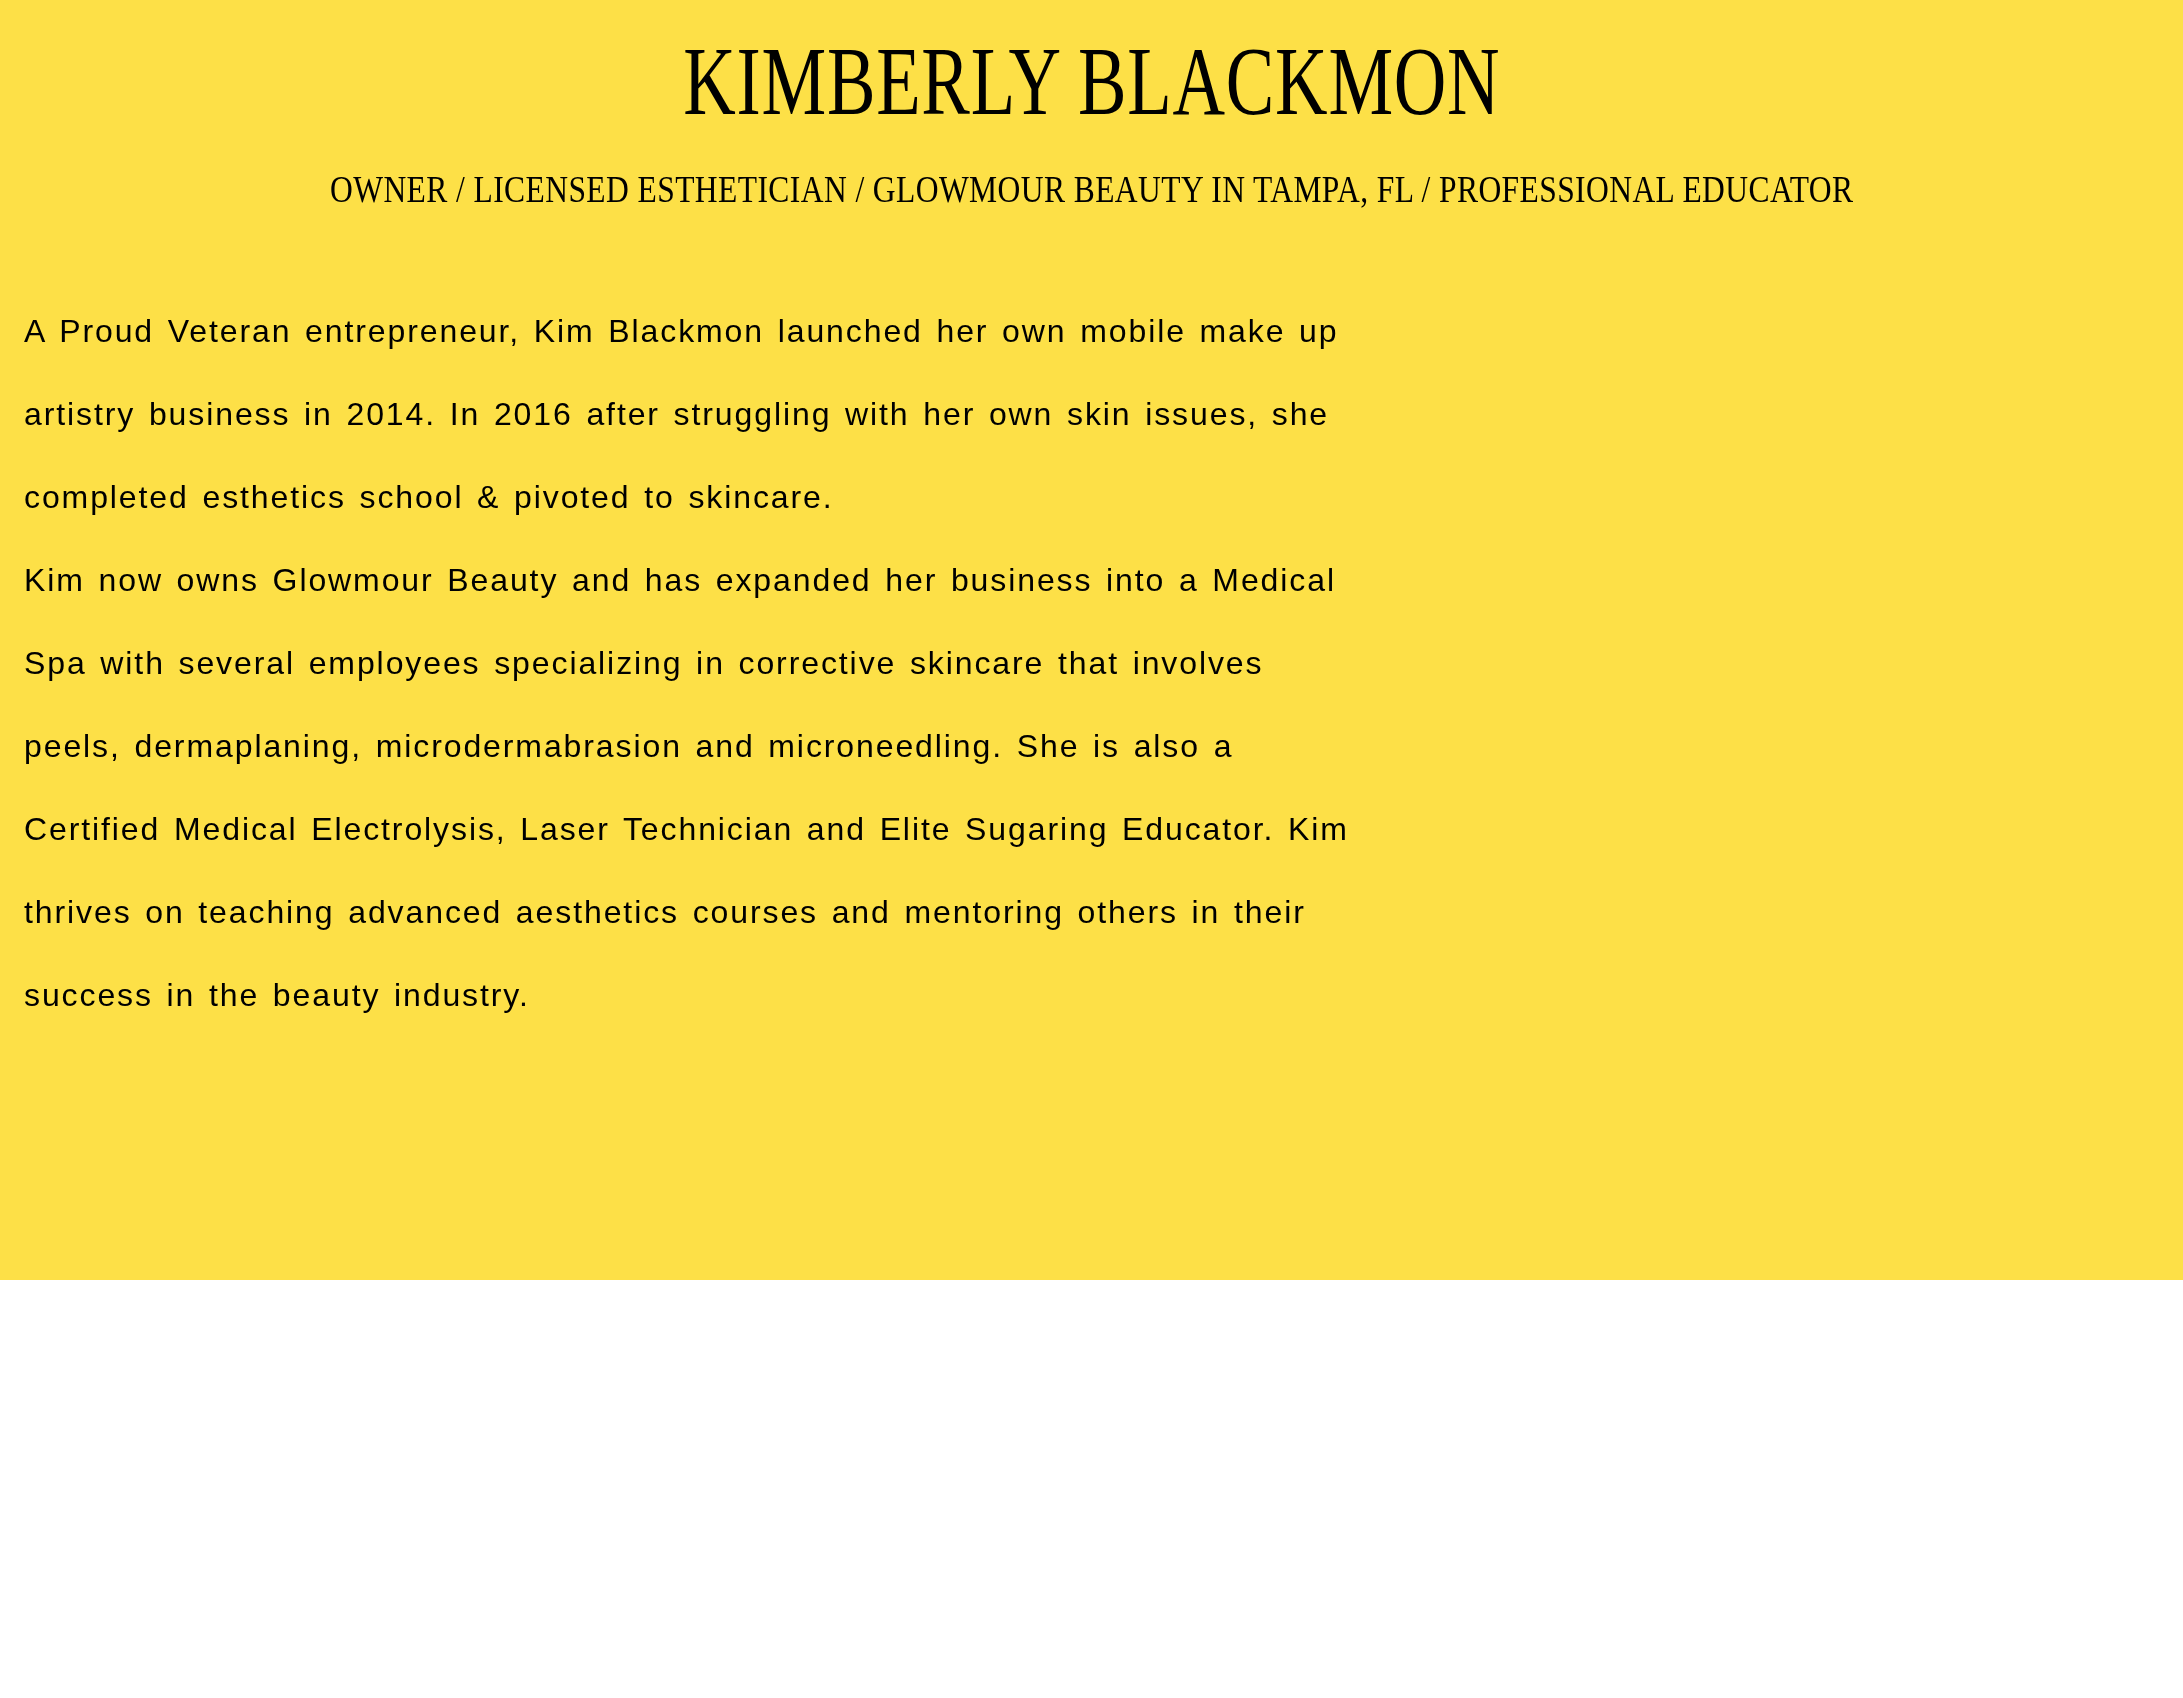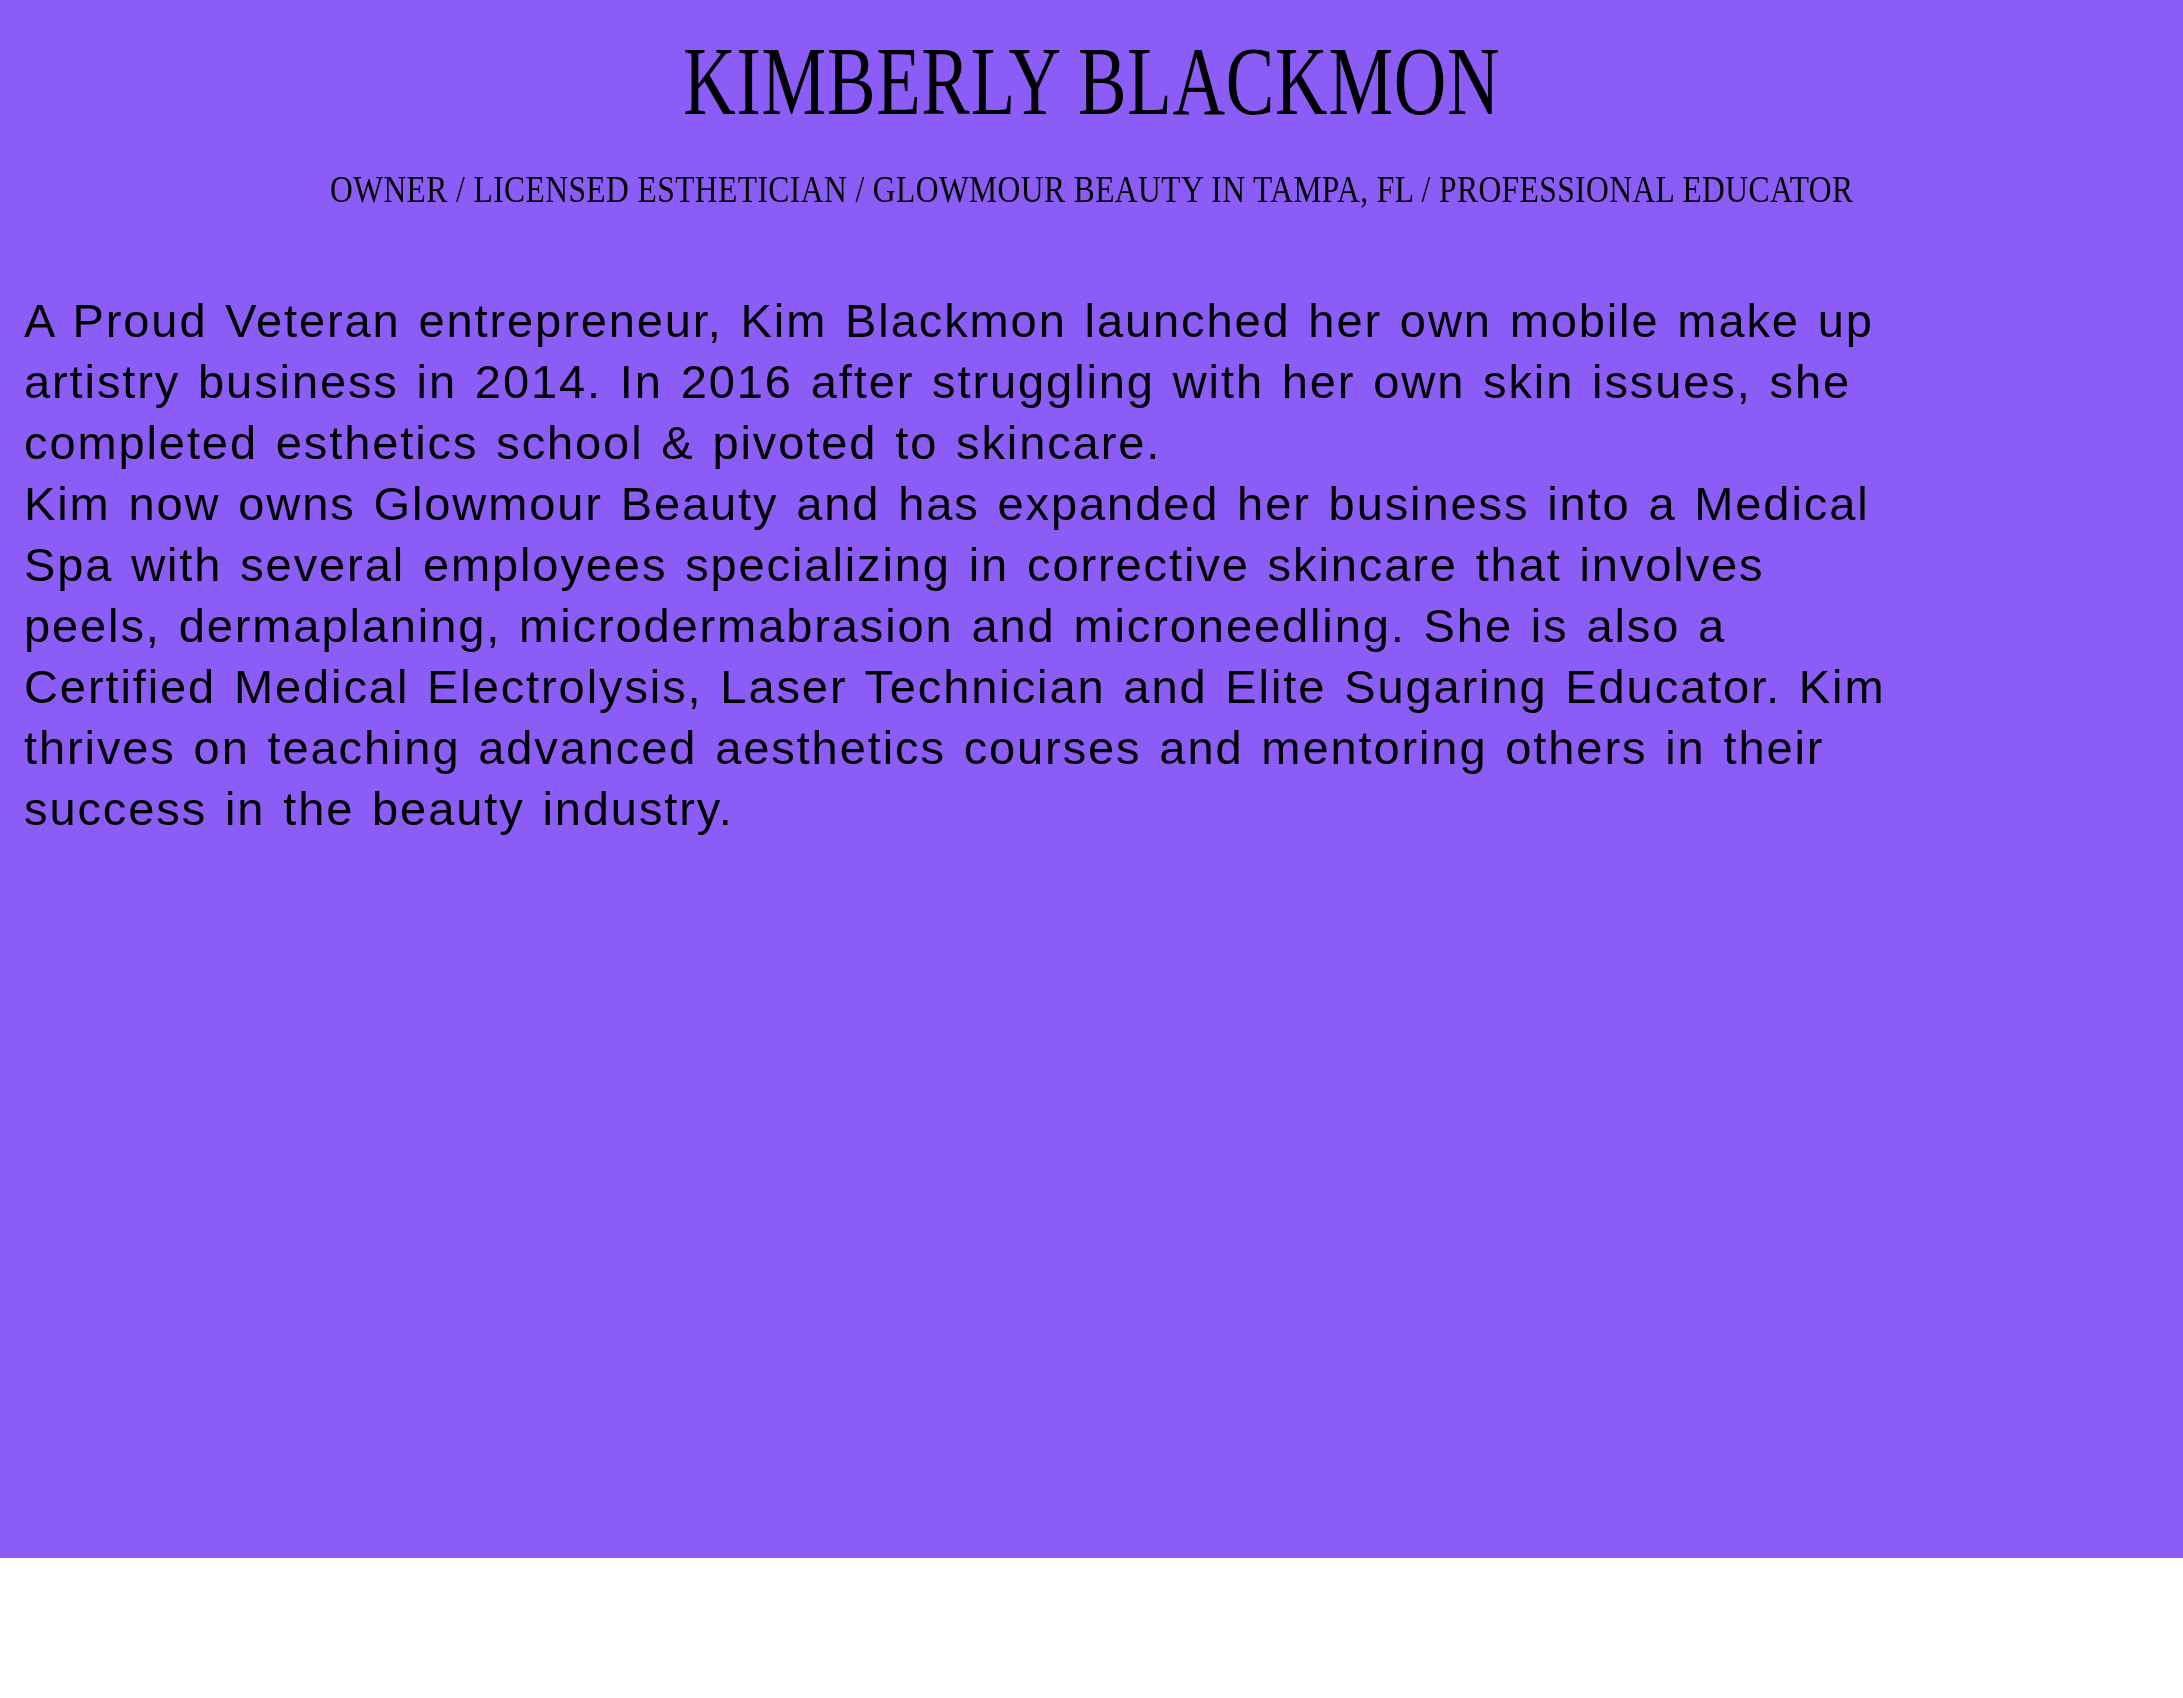--- a/index.html
+++ b/index.html
@@ -4,22 +4,22 @@
 <style>
   html, body {
     margin: 0;
     padding: 0;
     background: #ffffff;
   }
 
   .page {
     position: relative;
     width: 2183px;
-    height: 1558px;
-    background: #8b5cf6;
+    height: 1280px;
+    background: #fde047;
     overflow: hidden;
     color: #000000;
   }
 
   
   .title {
     margin: 33px 0 0 0;
     display: flex;
     justify-content: center;
     font-family: "Liberation Serif", "DejaVu Serif", serif;
@@ -53,22 +53,22 @@
     white-space: nowrap;
     transform: scaleX(0.83);
     transform-origin: center;
   }
 
   
   .bio {
     margin: 82px 29px 0 24px;
     font-family: "Liberation Sans", "DejaVu Sans", sans-serif;
     font-weight: 300;
-    font-size: 47px;
-    line-height: 61px;
+    font-size: 32px;
+    line-height: 83px;
     letter-spacing: 1.9px;
     word-spacing: 2.9px;
     color: #000000;
   }
   .bio p {
     margin: 0;
     white-space: pre-line; 
   }
   .bio p + p {
   }

